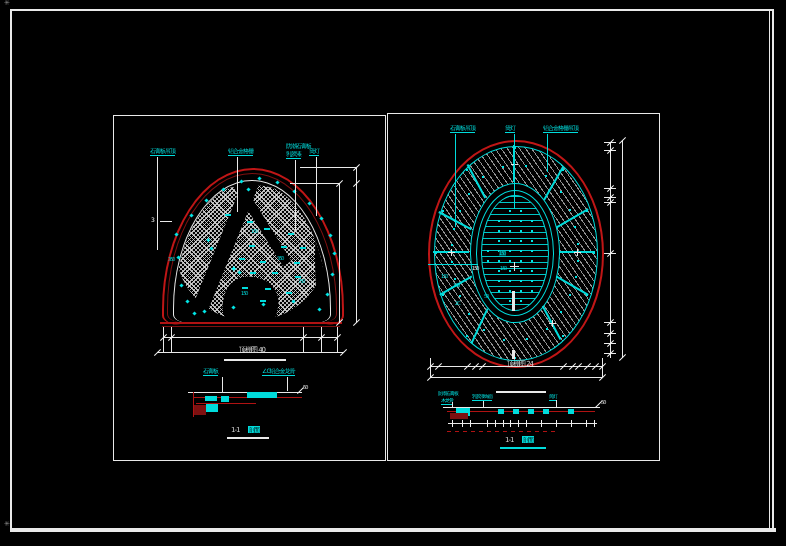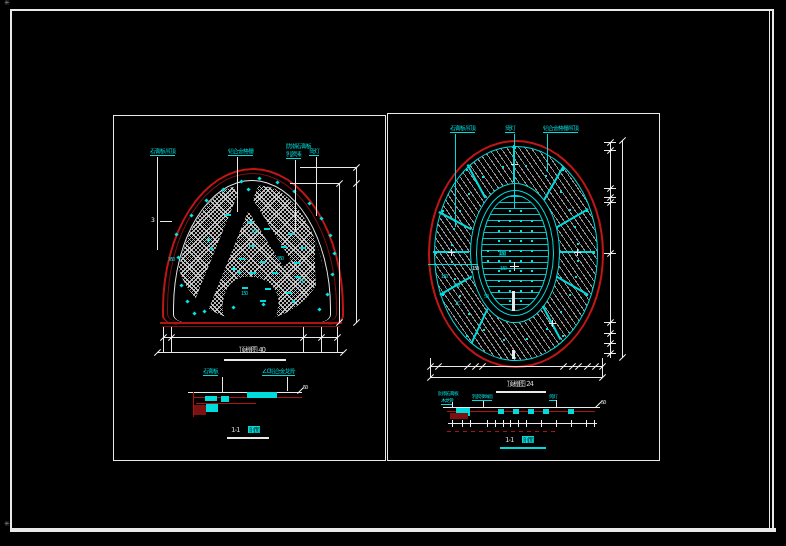--- a/index.html
+++ b/index.html
@@ -305,21 +305,21 @@
       <div class="tk" style="left:606px;top:353px;"></div>
       <div class="tk" style="left:618px;top:140px;"></div>
       <div class="tk" style="left:618px;top:357px;"></div>
     </div>
 
   <div class="wline" style="left:430px;top:366px;width:172px;height:1px;"></div>
   <div class="wline" style="left:430px;top:377px;width:172px;height:1px;"></div>
   <div class="wline" style="left:430px;top:358px;width:1px;height:19px;"></div>
   <div class="wline" style="left:602px;top:358px;width:1px;height:19px;"></div>
 
-  <div class="caption" style="left:492px;top:380px;width:56px;">顶棚图 24</div>
+  <div class="caption" style="left:492px;top:360px;width:56px;">顶棚图 24</div>
   <div class="wline" style="left:496px;top:391px;width:50px;height:2px;"></div>
 
   <div class="lbl" style="left:438px;top:390px;border-bottom:none;font-size:5px;">防潮石膏板</div>
   <div class="lbl" style="left:441px;top:397px;font-size:5px;">木龙骨</div>
   <div class="lbl" style="left:472px;top:393px;font-size:5px;">乳胶漆饰面</div>
   <div class="lbl" style="left:549px;top:393px;font-size:5px;">筒灯</div>
   <div class="wline" style="left:452px;top:402px;width:1px;height:6px;"></div>
   <div class="wline" style="left:483px;top:401px;width:1px;height:6px;"></div>
   <div class="wline" style="left:556px;top:400px;width:1px;height:7px;"></div>
   <div class="wline" style="left:443px;top:407px;width:157px;height:1px;"></div>

